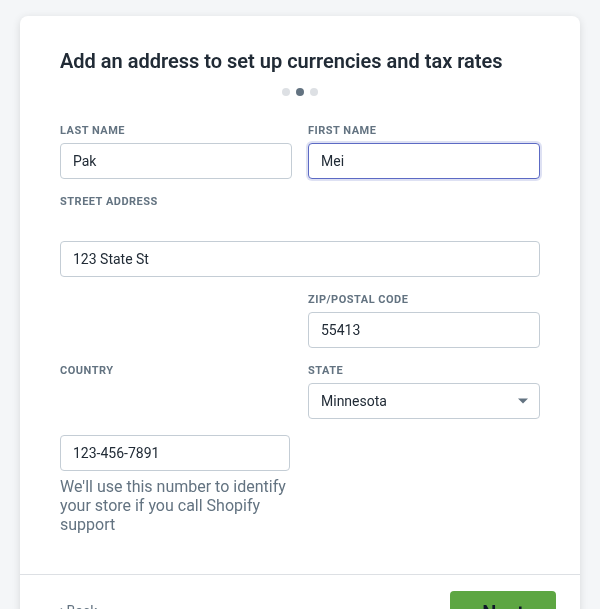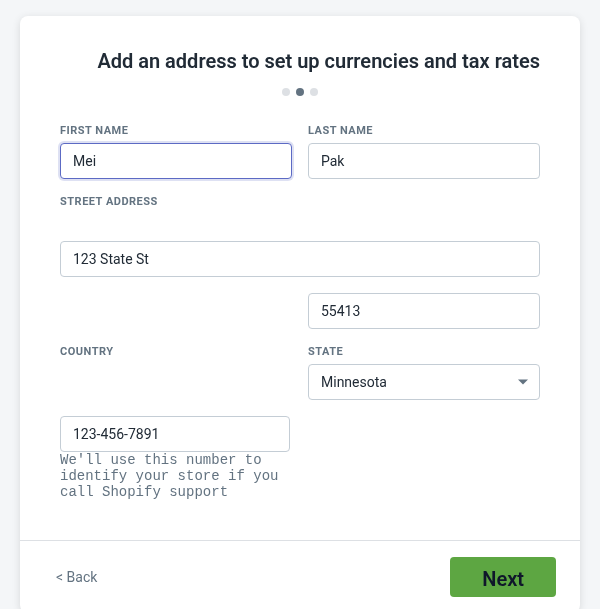--- a/index.html
+++ b/index.html
@@ -25,21 +25,21 @@
       width: 560px;
       padding: 0;
       overflow: hidden;
     }
 
     .card-body {
       padding: 32px 40px 24px 40px;
     }
 
     .title {
-      text-align: right;
+      text-align: left;
       font-size: 20px;
       font-weight: 600;
       color: #212b36;
       margin-bottom: 14px;
       line-height: 1.3;
     }
 
     .pagination-dots {
       display: flex;
       justify-content: center;
@@ -122,23 +122,23 @@
       transform: translateY(-50%);
       width: 0;
       height: 0;
       border-left: 5px solid transparent;
       border-right: 5px solid transparent;
       border-top: 5px solid #637381;
       pointer-events: none;
     }
 
     .helper-text {
-      font-size: 14px;
+      font-size: 16px;
       color: #637381;
-      font-family: Liberation Mono, monospace;
+      margin-top: 6px;
     }
 
     .card-footer {
       border-top: 1px solid #dde0e4;
       padding: 16px 24px;
       display: flex;
       justify-content: space-between;
       align-items: center;
     }
 
@@ -174,40 +174,41 @@
     <h1 class="title">Add an address to set up currencies and tax rates</h1>
 
     <div class="pagination-dots">
       <div class="dot"></div>
       <div class="dot active"></div>
       <div class="dot"></div>
     </div>
 
     <div class="form-row">
       <div class="form-group">
+        <label>LAST NAME</label>
+        <input type="text" value="Pak" style="">
+      </div>
+      <div class="form-group">
         <label>FIRST NAME</label>
         <input type="text" class="input-focused" value="Mei" style="">
-      </div>
-      <div class="form-group">
-        <label>LAST NAME</label>
-        <input type="text" value="Pak" style="">
       </div>
     </div>
 
     <div class="form-row">
       <div class="form-group full">
         <label>STREET ADDRESS</label>
         <input type="text" value="123 State St" style="">
       </div>
     </div>
 
     <div class="form-row">
       <div class="form-group">
       </div>
       <div class="form-group">
+        <label>ZIP/POSTAL CODE</label>
         <input type="text" value="55413" style="">
       </div>
     </div>
 
     <div class="form-row">
       <div class="form-group">
         <label>COUNTRY</label>
       </div>
       <div class="form-group">
         <label>STATE</label>

